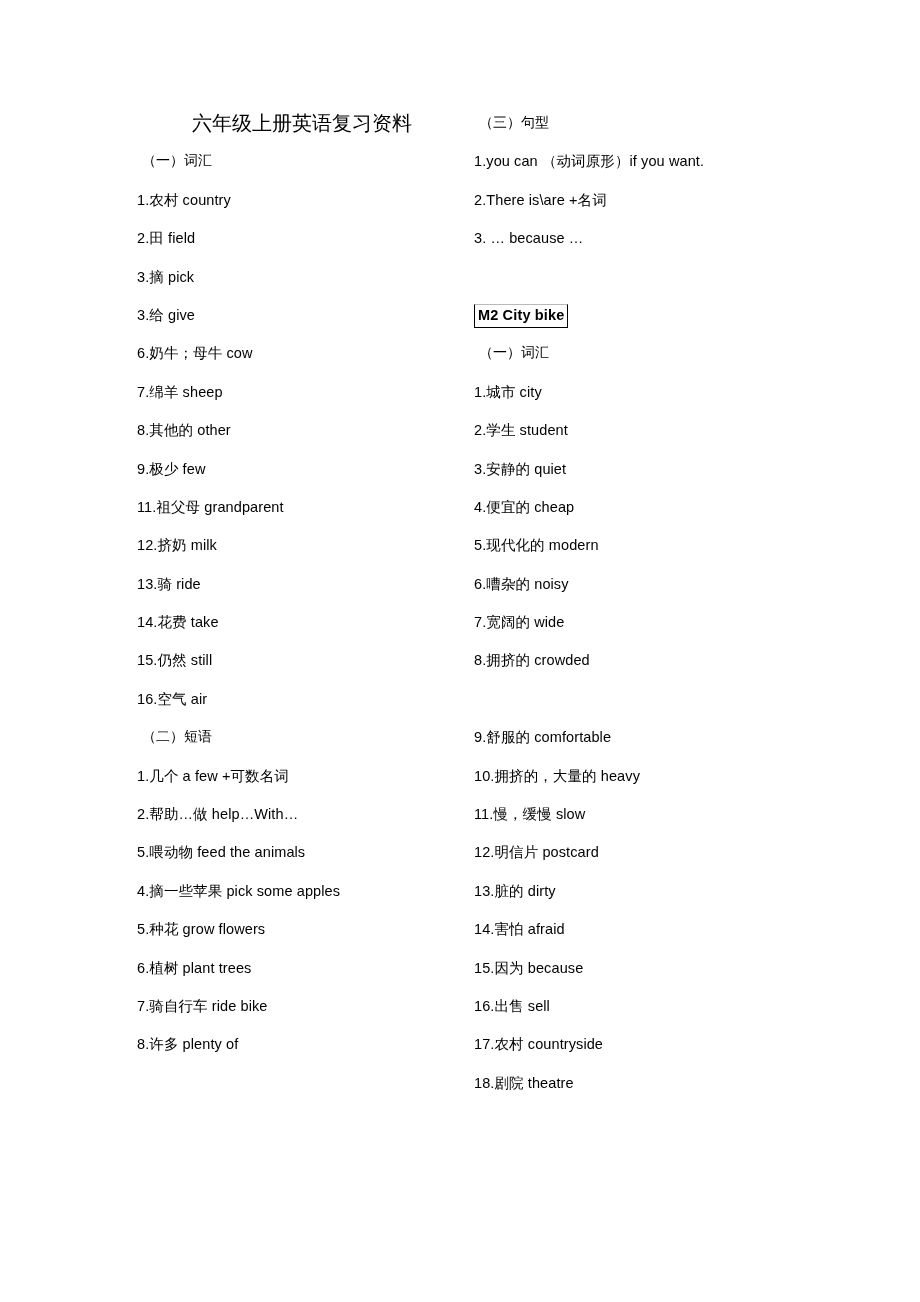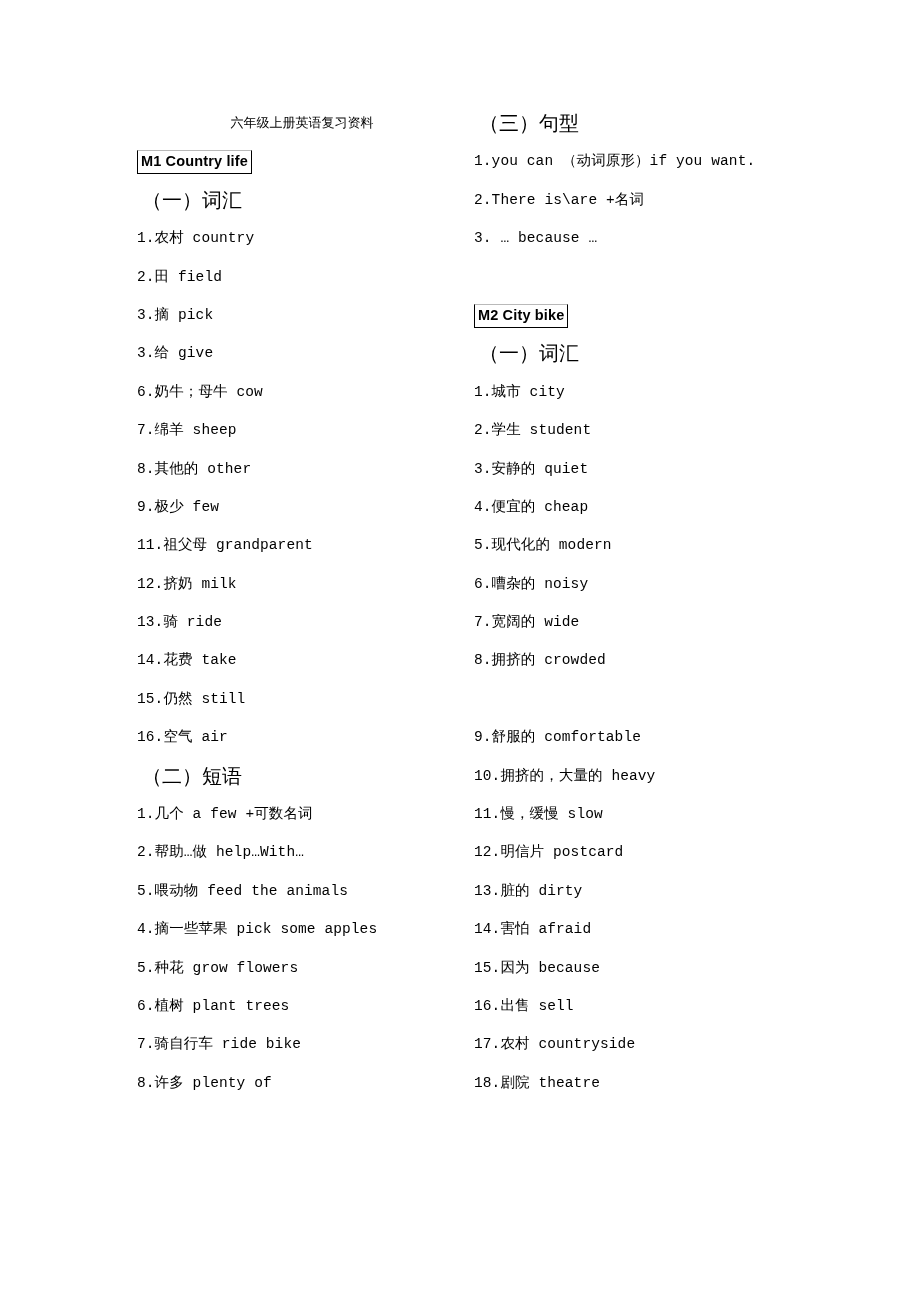--- a/index.html
+++ b/index.html
@@ -33,32 +33,32 @@
   .col-right { left: 474px; width: 330px; }
 
   
   .line {
     font-size: 14.5px;
     line-height: 38.4px;
     height: 38.4px;
     white-space: nowrap;
     letter-spacing: 0.1px;
   }
-  .line.cn { font-family: Liberation Mono, monospace; }
+  .line.cn { font-family: Liberation Sans, sans-serif; }
 
   
   .doc-title {
     position: absolute;
     left: 137px;
     top: 104px;
     width: 330px;
     height: 38.4px;
     line-height: 38.4px;
     text-align: center;
-    font-size: 13px;
+    font-size: 20px;
     font-family: Liberation Sans, sans-serif;
     white-space: nowrap;
   }
 
   
   .module-box {
     display: inline-block;
     border: 1px solid #000000;
     border-top: 1px solid #b9b9b9;
     padding: 1px 3px 2px 3px;
@@ -69,45 +69,42 @@
     letter-spacing: 0.15px;
   }
   .module-row {
     height: 38.4px;
     line-height: 38.4px;
     white-space: nowrap;
   }
 
   
   .subhead {
-    font-size: 20px;
+    font-size: 14px;
     line-height: 38.4px;
     height: 38.4px;
     padding-left: 5px;
     white-space: nowrap;
-    font-family: Liberation Sans, sans-serif;
+    font-family: Liberation Serif, serif;
   }
 
   
   .spacer { height: 38.4px; }
 </style>
 </head>
 <body>
 
 <div class="page">
 
   <div class="doc-title">六年级上册英语复习资料</div>
 
   <div class="col col-left">
 
     <div class="spacer"></div>
 
-    <div class="module-row">
-      <span class="module-box">M1 Country life</span>
-    </div>
 
     <div class="subhead cn">（一）词汇</div>
 
     <div class="line cn">1.农村 country</div>
     <div class="line cn">2.田  field</div>
     <div class="line cn">3.摘  pick</div>
     <div class="line cn">3.给  give</div>
     <div class="line cn">6.奶牛；母牛  cow</div>
     <div class="line cn">7.绵羊  sheep</div>
     <div class="line cn">8.其他的  other</div>

